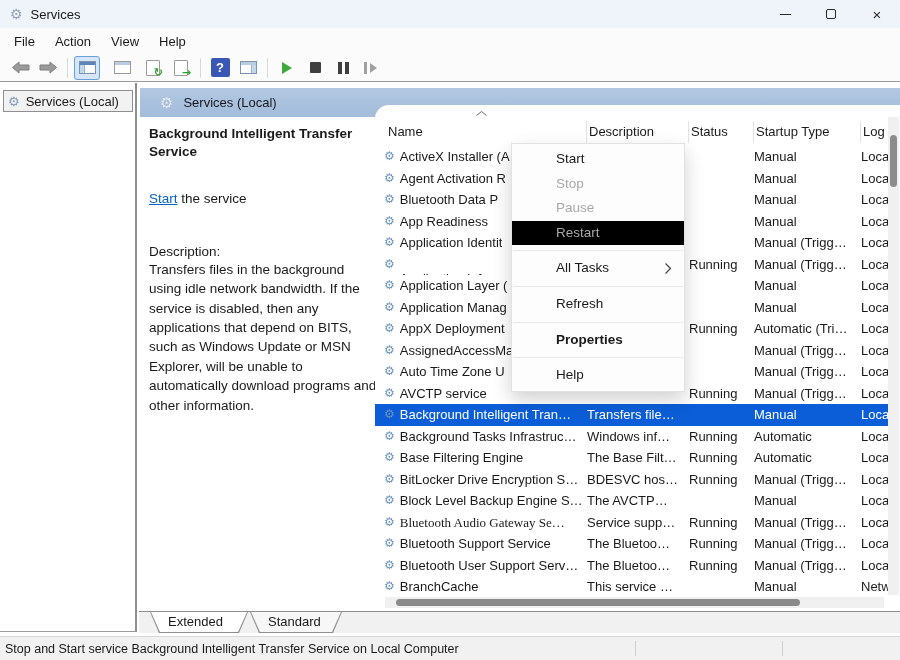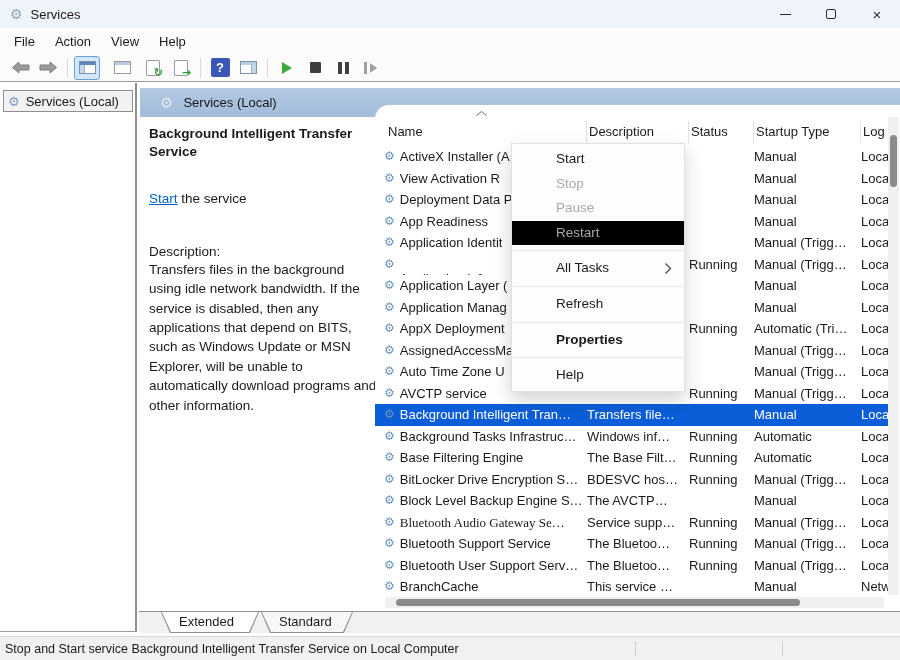--- a/index.html
+++ b/index.html
@@ -78,21 +78,21 @@
   .c-startup { width:107px; }
   .c-log { flex:1; }
 
   
   #vscroll { position:absolute; right:1px; top:12px; bottom:16px; width:11px; background:#f0f0f0; }
   #vthumb { position:absolute; left:2px; top:18px; width:7px; height:52px; background:#8c8c8c; border-radius:4px; }
   #hscroll { position:absolute; left:10px; right:16px; bottom:3px; height:11px; background:#f0f0f0; }
   #hthumb { position:absolute; left:11px; top:2px; width:404px; height:7px; background:#8a8a8a; border-radius:4px; }
 
   
-  #tab-strip { position:absolute; left:139px; top:612px; width:761px; height:21px; background:#f1f1f1; display:flex; padding-left:22px; }
+  #tab-strip { position:absolute; left:139px; top:612px; width:761px; height:21px; background:#f1f1f1; display:flex; padding-left:11px; }
   .tab { position:relative; height:21px; margin-right:2px; }
   .tab .shape { position:absolute; inset:0; background:#8f8f8f; clip-path:polygon(0 0,100% 0,calc(100% - 9px) 100%,9px 100%); }
   .tab .fill { position:absolute; left:1px; right:1px; top:0; bottom:1px; background:#fff; clip-path:polygon(0 0,100% 0,calc(100% - 9px) 100%,9px 100%); }
   .tab .lbl { position:relative; display:block; padding:2px 18px 0; font-size:13px; }
   .tab.inactive .fill { background:#f7f7f7; }
 
   
   #status-bar { position:absolute; left:0; top:636px; width:900px; height:24px; background:#f1f1f1; border-top:1px solid #d8d8d8; display:flex; align-items:center; font-size:12.5px; padding-left:5px; }
   .sb-sep { position:absolute; top:4px; width:1px; height:15px; background:#d0d0d0; }
 
@@ -252,31 +252,31 @@
               <span style="overflow: hidden;">ActiveX Installer (A</span>
             </div>
             <div class="cell c-desc"></div>
             <div class="cell c-status"></div>
             <div class="cell c-startup">Manual</div>
             <div class="cell c-log">Loca</div>
           </div>
           <div class="row">
             <div class="cell c-name">
               <span class="gear">⚙</span>
-              <span style="overflow: hidden;">View Activation R</span>
-            </div>
-            <div class="cell c-desc"></div>
-            <div class="cell c-status"></div>
-            <div class="cell c-startup">Manual</div>
-            <div class="cell c-log">Loca</div>
-          </div>
-          <div class="row">
-            <div class="cell c-name">
-              <span class="gear">⚙</span>
-              <span style="overflow: hidden;">Deployment Data P</span>
+              <span style="overflow: hidden;">Agent Activation R</span>
+            </div>
+            <div class="cell c-desc"></div>
+            <div class="cell c-status"></div>
+            <div class="cell c-startup">Manual</div>
+            <div class="cell c-log">Loca</div>
+          </div>
+          <div class="row">
+            <div class="cell c-name">
+              <span class="gear">⚙</span>
+              <span style="overflow: hidden;">Bluetooth Data P</span>
             </div>
             <div class="cell c-desc"></div>
             <div class="cell c-status"></div>
             <div class="cell c-startup">Manual</div>
             <div class="cell c-log">Loca</div>
           </div>
           <div class="row">
             <div class="cell c-name">
               <span class="gear">⚙</span>
               <span style="overflow: hidden;">App Readiness</span>

